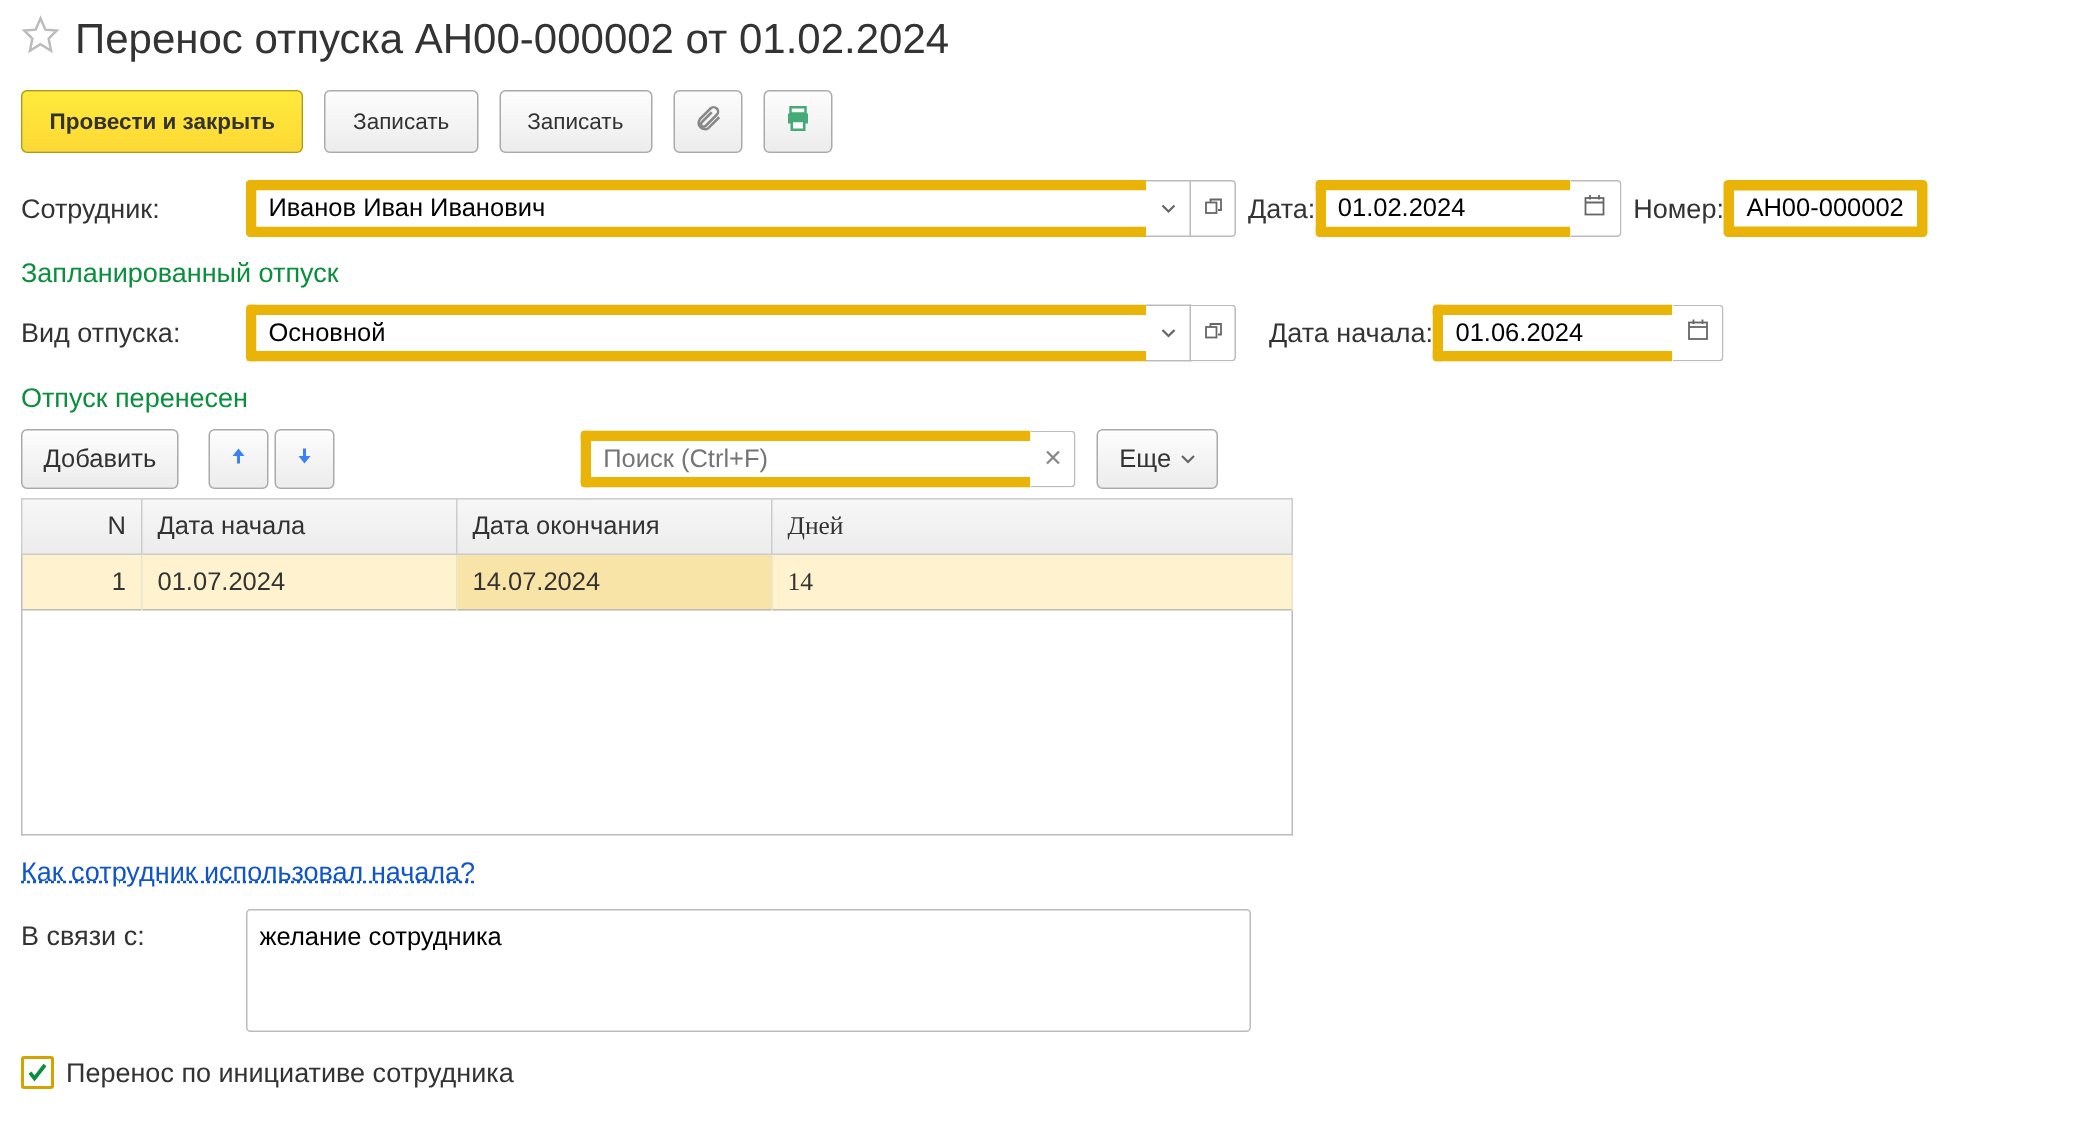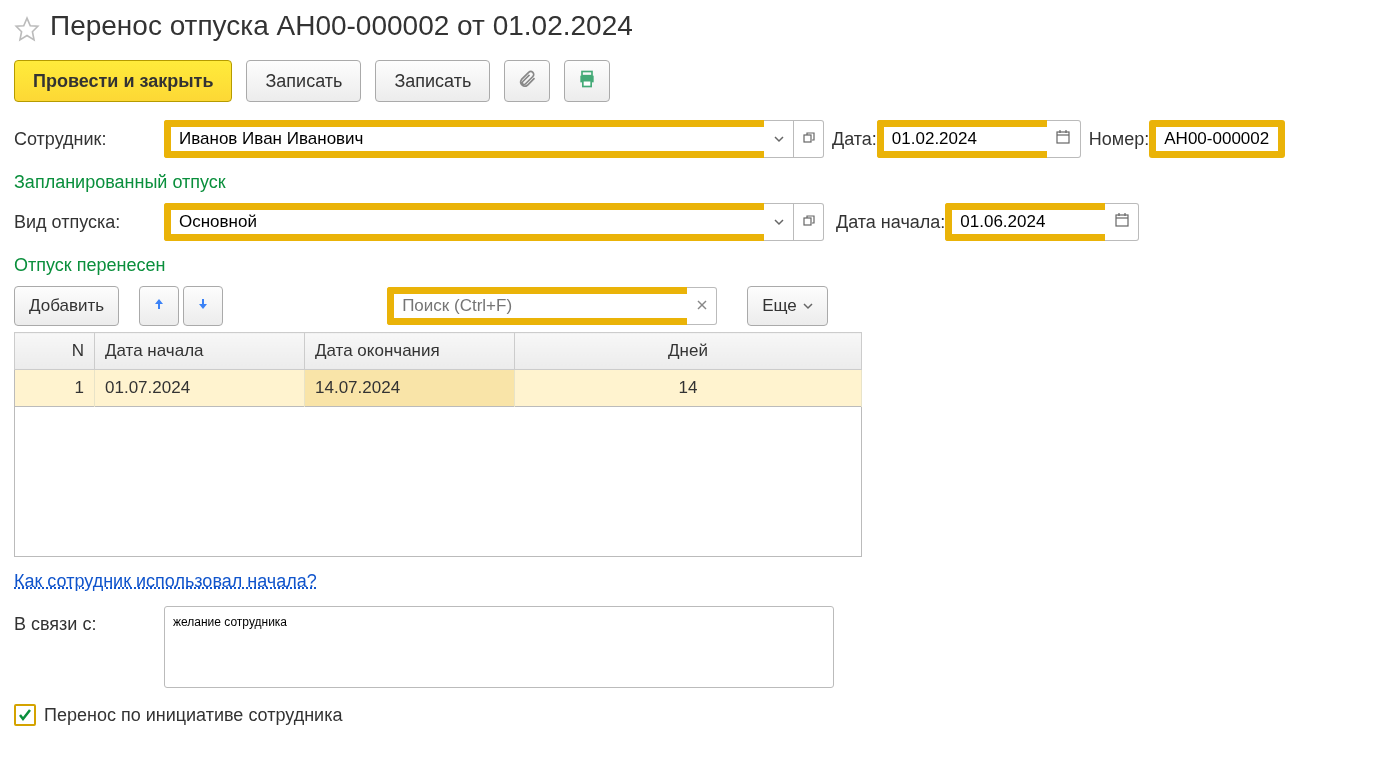--- a/index.html
+++ b/index.html
@@ -1,56 +1,56 @@
 <!DOCTYPE html>
 <html><head>
 <meta charset="utf-8">
 <style>
 * { box-sizing: border-box; margin: 0; padding: 0; }
 body { font-family: Arial, sans-serif; font-size: 17px; color: #333; background: #fff; padding: 10px 14px; }
-.header-row { display: flex; align-items: flex-end; gap: 10px; margin-bottom: 18px; }
+.header-row { display: flex; align-items: flex-start; gap: 10px; margin-bottom: 18px; }
 .star-icon { width: 26px; height: 26px; flex-shrink: 0; }
 .page-title { font-size: 28px; font-weight: 400; color: #333; }
 .toolbar { display: flex; gap: 14px; margin-bottom: 18px; }
-.btn { height: 42px; padding: 0 18px; border: 1px solid #aaa; border-radius: 4px; background: linear-gradient(#fdfdfd,#ececec); font-size: 18px; color: #333; cursor: pointer; display: inline-flex; align-items: center; justify-content: center; }
+.btn { height: 42px; padding: 0 18px; border: 1px solid #aaa; border-radius: 4px; background: linear-gradient(#fdfdfd,#ececec); font-size: 15px; color: #333; cursor: pointer; display: inline-flex; align-items: center; justify-content: center; }
 .btn.primary { background: linear-gradient(#ffeb3b,#fdd835); border-color: #b59b00; font-weight: 700; color:#333; }
 .btn.icon-btn { width: 46px; padding: 0; }
 .btn.small { height: 40px; font-size: 17px; padding: 0 14px; }
 .form-row { display: flex; align-items: center; margin-bottom: 14px; flex-wrap: wrap; }
 .label { font-size: 18px; color: #333; white-space: nowrap; }
 .section-label { font-size: 18px; color: #0a8f3c; margin-bottom: 10px; margin-top: 6px; }
 .textinput { height: 38px; border: 7px solid #eab308; border-radius: 3px; padding: 0 8px; font-size: 17px; background:#fff; }
 .input-combo { display: flex; align-items: stretch; }
 .input-combo .textinput { border-right: none; border-top-right-radius: 0; border-bottom-right-radius: 0; }
 .input-combo .combo-btn { width: 30px; border: 1px solid #bbb; background:#fff; display:flex; align-items:center; justify-content:center; cursor:pointer; }
 .input-combo .combo-btn + .combo-btn { border-left: none; }
 .input-combo .combo-btn:first-of-type { border-left:none; }
 .input-combo .combo-btn:last-child { border-top-right-radius: 3px; border-bottom-right-radius: 3px; }
 .date-box { display: flex; align-items: stretch; }
 .date-box .textinput { border-right: none; border-top-right-radius:0; border-bottom-right-radius:0; }
 .date-box .cal-btn { width: 34px; border:1px solid #bbb; border-left:none; background:#fff; display:flex; align-items:center; justify-content:center; border-top-right-radius:3px; border-bottom-right-radius:3px; cursor:pointer; }
 .tbl-toolbar { display:flex; gap:10px; align-items:center; margin-bottom:6px; }
 .searchwrap { display:flex; align-items:stretch; margin-left: 154px; }
 .searchwrap .textinput { width: 300px; border-right:none; border-top-right-radius:0; border-bottom-right-radius:0; color:#b91c1c; }
 .searchwrap .clear-btn { width: 30px; border:1px solid #bbb; border-left:none; background:#fff; display:flex; align-items:center; justify-content:center; cursor:pointer; border-top-right-radius:3px; border-bottom-right-radius:3px; }
-.more-btn { margin-left: 20px; }
+.more-btn { margin-left: 4px; }
 .arrow-btn { width: 40px; height: 40px; border:1px solid #aaa; border-radius:4px; background:linear-gradient(#fdfdfd,#ececec); display:inline-flex; align-items:center; justify-content:center; cursor:pointer;}
 .arrow-group { display:flex; gap:4px; margin-left:10px; }
 .tbl { border:1px solid #bbb; width: 848px; border-collapse: collapse; }
 .tbl th { background: linear-gradient(#f7f7f7,#ececec); border:1px solid #ccc; text-align:left; padding:8px 10px; font-weight:400; font-size:17px; color:#333; }
 .tbl td { border-right:1px solid #e8e3c8; padding:8px 10px; font-size:17px; }
 .tbl tbody tr.sel { background:#fff3cf; }
 .tbl tbody tr.sel td.active { background:#f9e4a8; }
 .tbl .col-n { width:80px; text-align:right; }
 .tbl .col-start { width:210px; }
 .tbl .col-end { width:210px; }
-.tbl .col-days { text-align:center; }
+.tbl .col-days { text-align:left;font-family:Liberation Serif, serif; }
 .tbl-body-wrap { height: 150px; border:1px solid #bbb; border-top:none; width:848px; }
 .link { color:#1155cc; text-decoration: underline dotted; font-size:18px; display:inline-block; margin: 14px 0 14px 0; cursor:pointer; }
-.textarea { width: 670px; height: 82px; border:1px solid #bbb; border-radius:3px; padding:8px; font-size:12px; font-family:inherit; resize:none; }
+.textarea { width: 670px; height: 82px; border:1px solid #bbb; border-radius:3px; padding:8px; font-size:17px; font-family:inherit; resize:none; }
 .check-row { display:flex; align-items:center; gap:8px; margin-top:16px; }
 .checkbox { width:22px; height:22px; border:2px solid #d4a300; border-radius:2px; display:flex; align-items:center; justify-content:center; background:#fff; cursor:pointer; }
 .checkbox svg { width:16px; height:16px; }
 .caret-down { display:inline-block; margin-left:6px; }
 </style>
 </head>
 <body>
 
 
 
@@ -127,21 +127,21 @@
             <path d="M1 3l4 4 4-4" stroke="#666" stroke-width="1.5" fill="none"></path>
           </svg></span>
       </div>
     <div class="combo-btn">
         <span><svg width="12" height="12" viewBox="0 0 12 12" fill="none" stroke="#666" stroke-width="1.2">
             <rect x="1" y="3" width="7" height="7"></rect>
             <path d="M4 3V1h7v7h-2"></path>
           </svg></span>
       </div>
   </div>
-  <span class="label" style="margin-left:12px">Дата начала:</span>
+  <span class="label" style="margin-left:22px">Дата начала:</span>
   <div class="date-box">
     <input class="textinput" style="width: 160px;" value="01.06.2024">
     <div class="cal-btn">
         <span><svg width="16" height="16" viewBox="0 0 16 16" fill="none" stroke="#666" stroke-width="1.2">
             <rect x="2" y="3" width="12" height="11"></rect>
             <line x1="2" y1="6" x2="14" y2="6"></line>
             <line x1="5" y1="1" x2="5" y2="4"></line>
             <line x1="11" y1="1" x2="11" y2="4"></line>
           </svg></span>
       </div>

